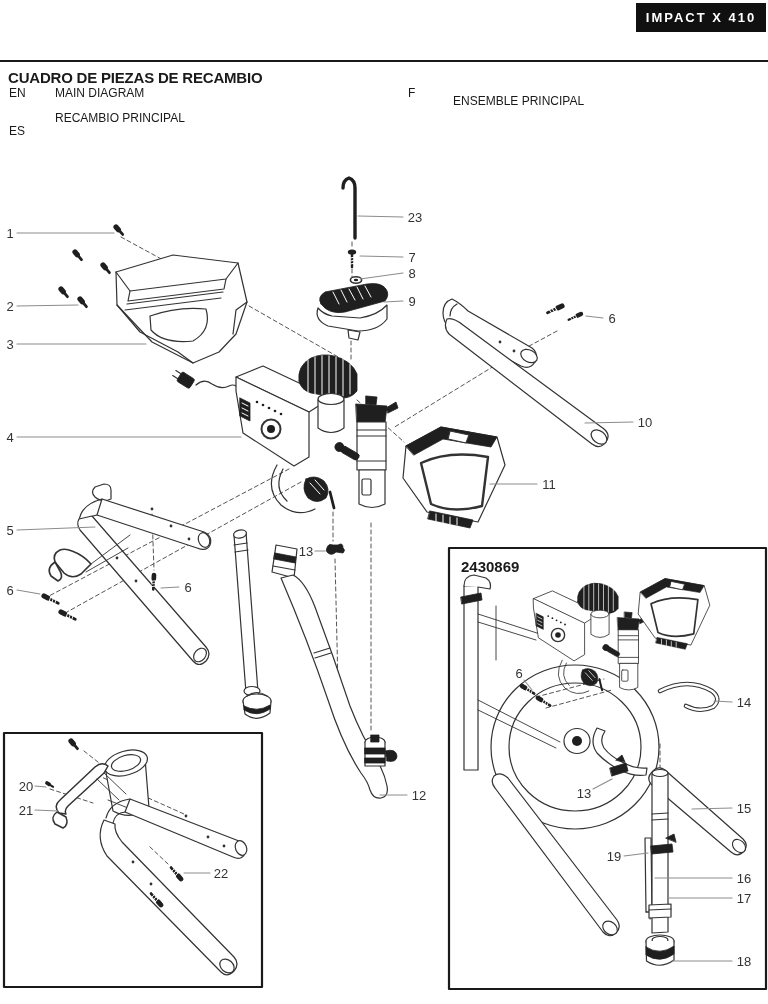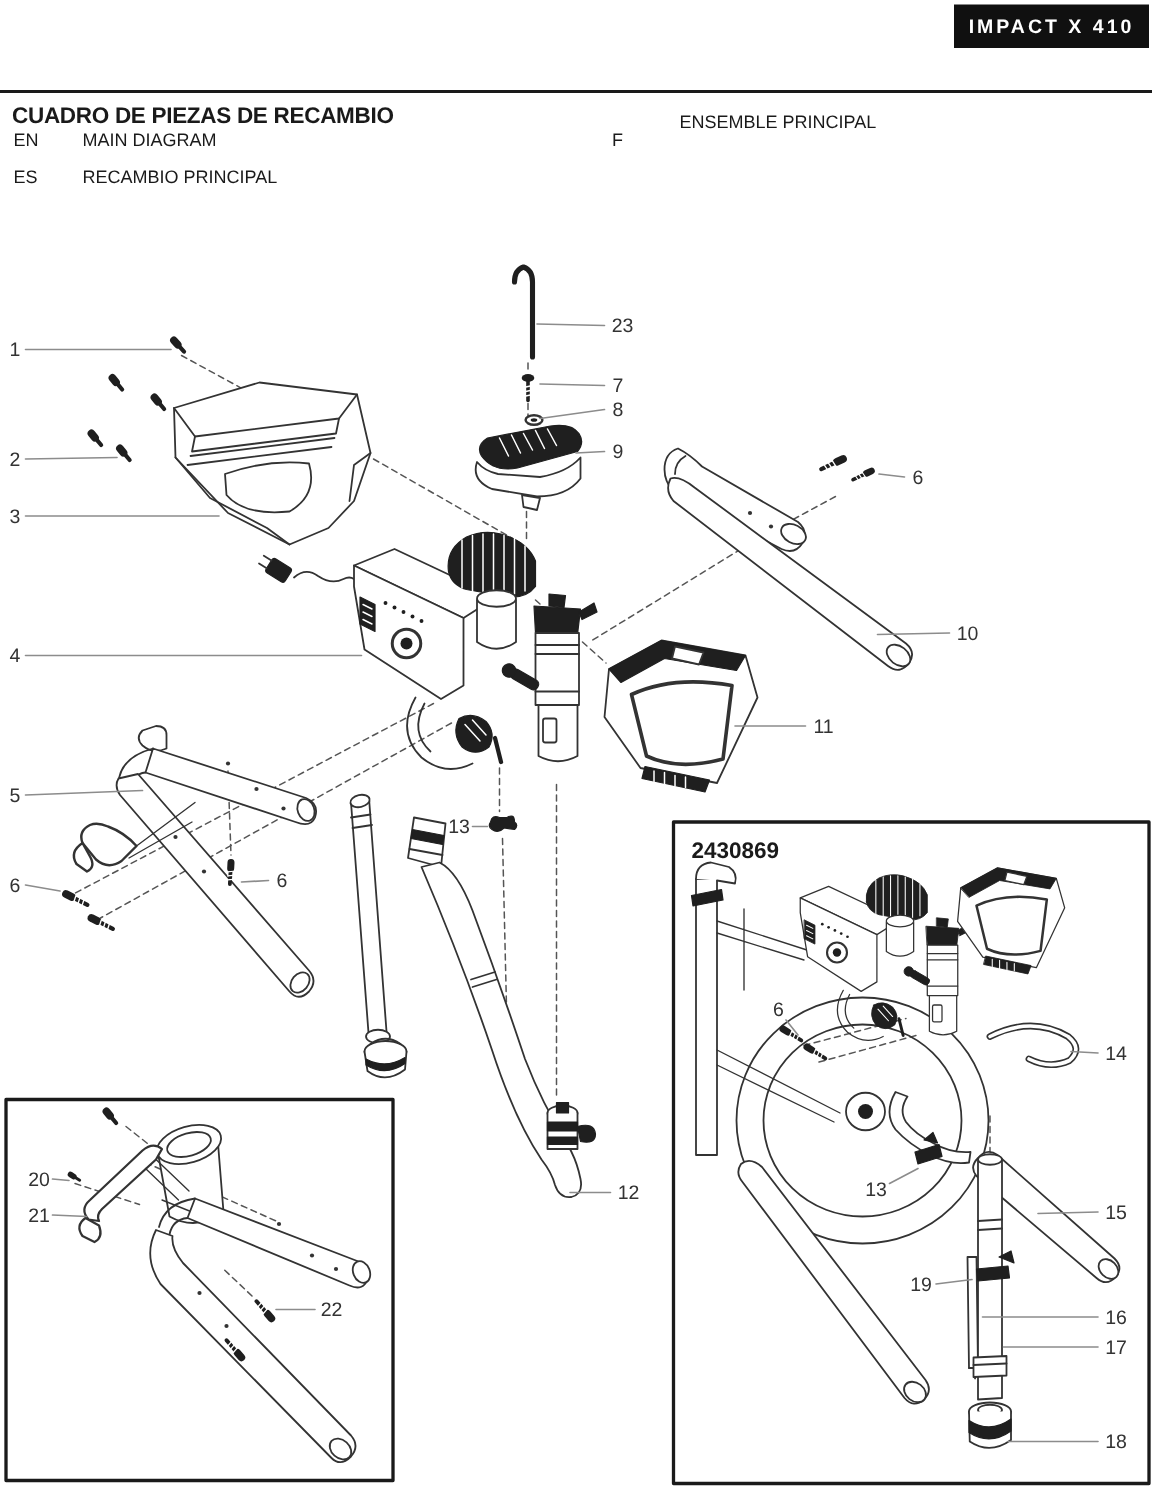--- a/index.html
+++ b/index.html
@@ -399,17 +399,17 @@
     </g>
   </svg>
 
   <div class="hdr badge">IMPACT X 410</div>
   <div class="hdr title2">CUADRO DE PIEZAS DE RECAMBIO</div>
   <div class="hdr rule"></div>
 
   <span class="lg" style="left:9px;top:86px">EN</span>
   <span class="lg" style="left:55px;top:86px">MAIN DIAGRAM</span>
   <span class="lg" style="left:408px;top:86px">F</span>
-  <span class="lg" style="left:453px;top:74px">ENSEMBLE PRINCIPAL</span>
-  <span class="lg" style="left:9px;top:111px">ES</span>
+  <span class="lg" style="left:453px;top:94px">ENSEMBLE PRINCIPAL</span>
+  <span class="lg" style="left:9px;top:124px">ES</span>
   <span class="lg" style="left:55px;top:111px">RECAMBIO PRINCIPAL</span>
 
 </div>
 
 </body></html>

